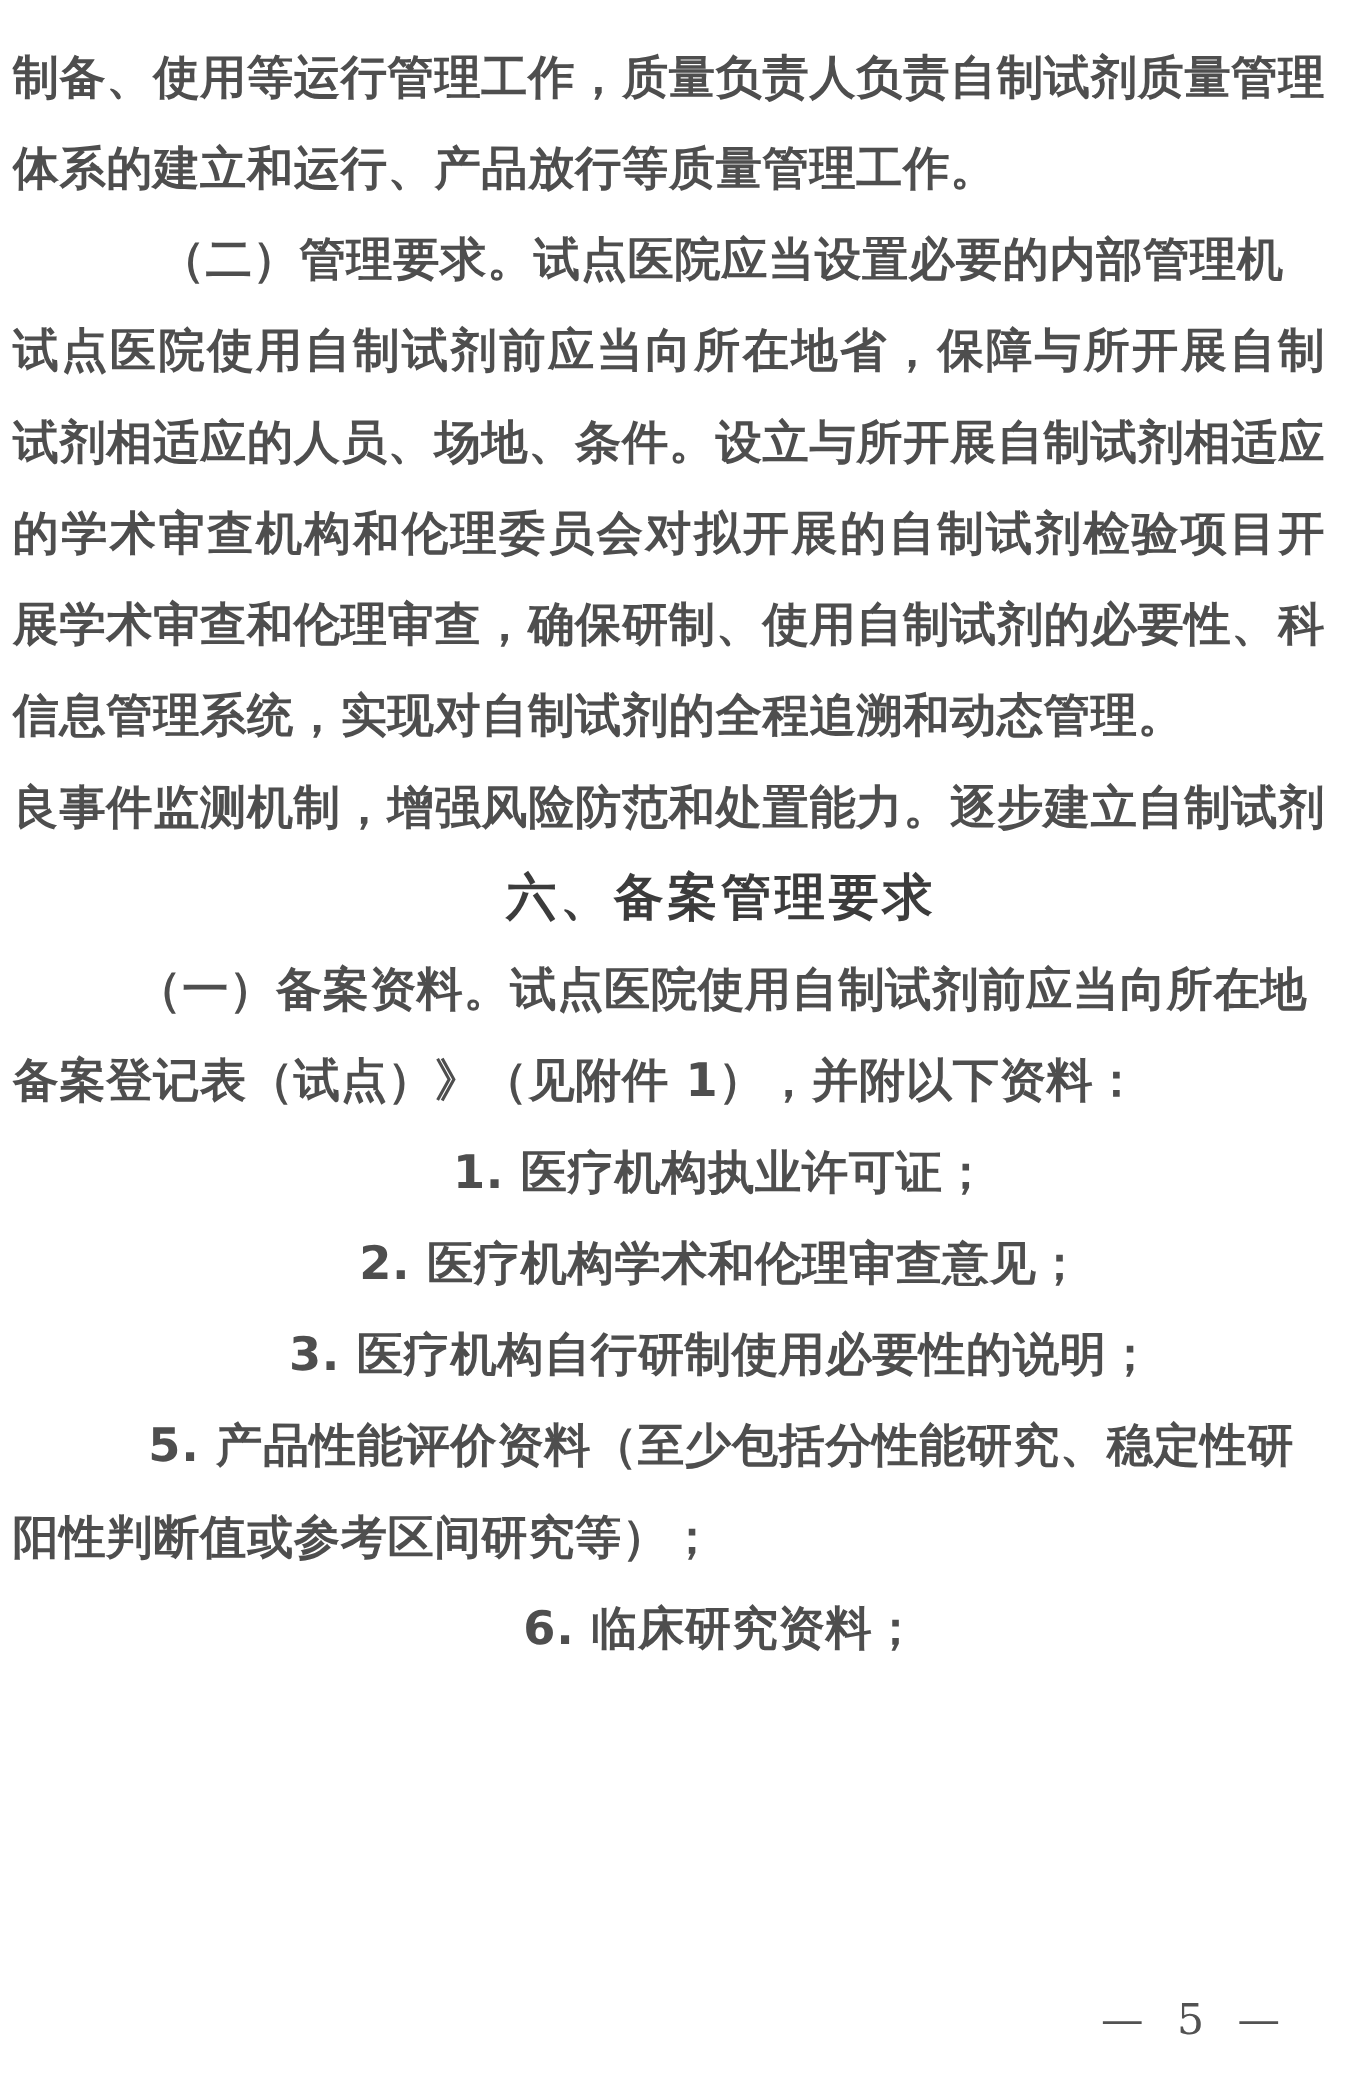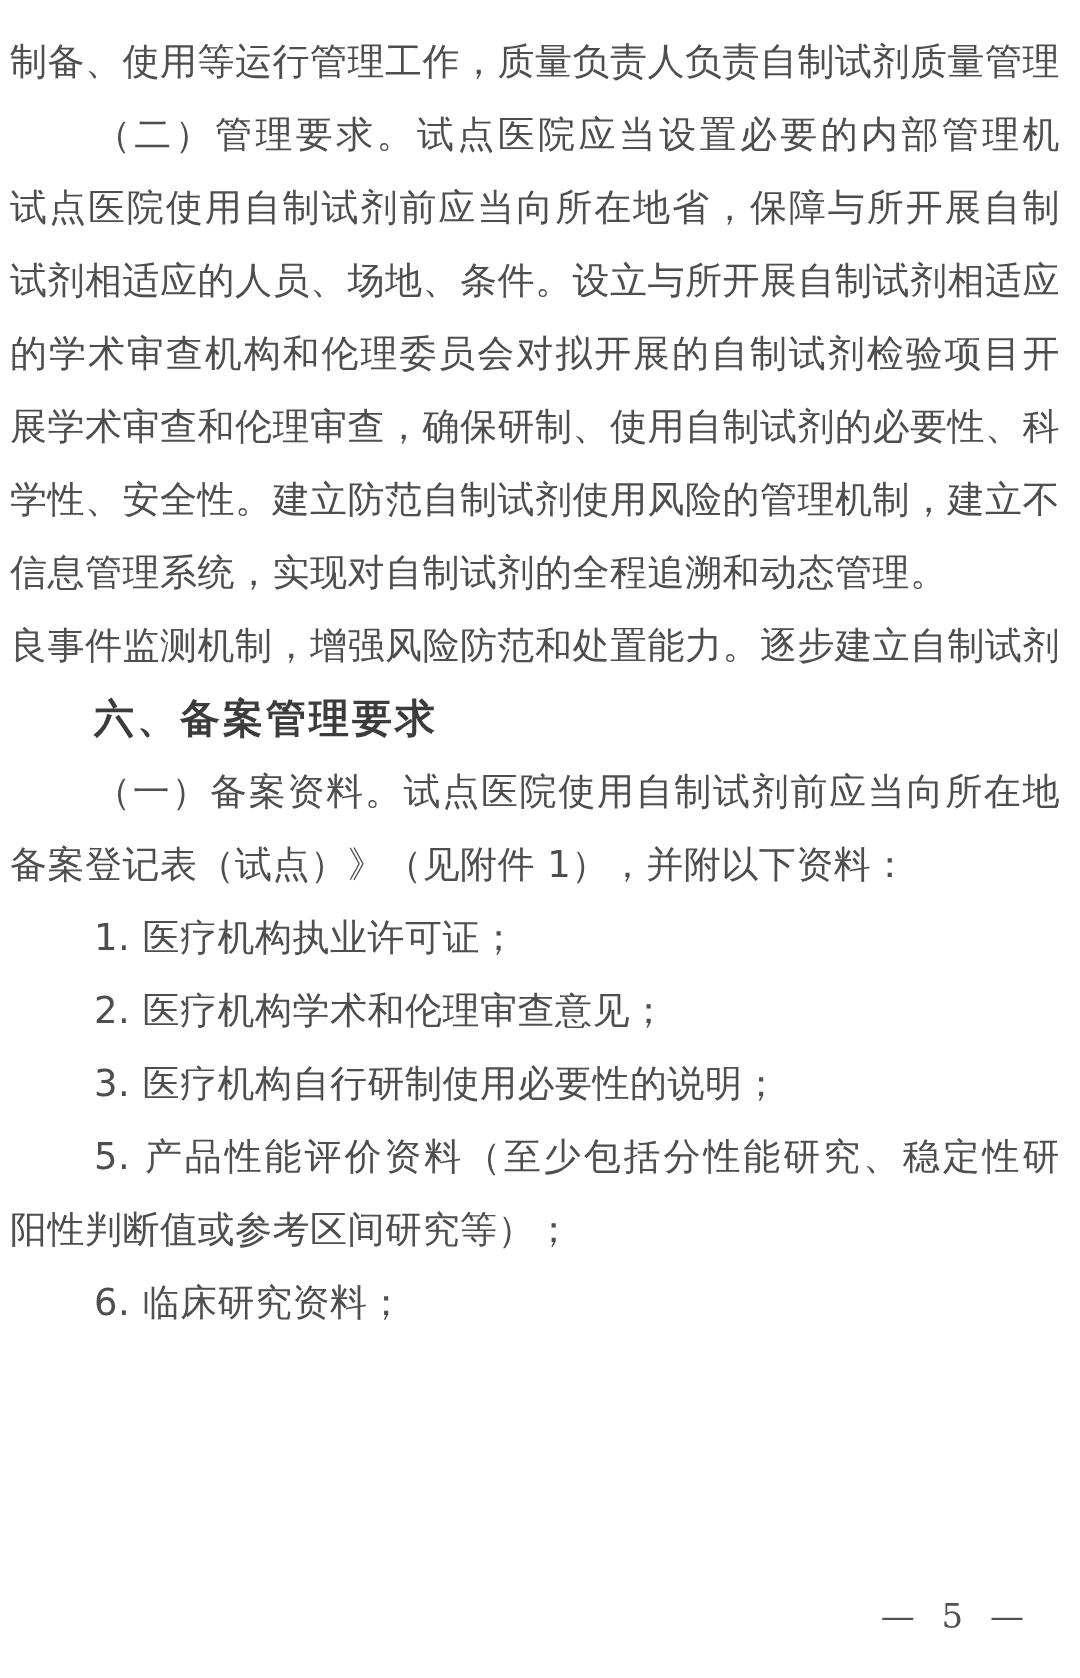--- a/index.html
+++ b/index.html
@@ -17,29 +17,31 @@
   }
   .doc {
     padding: 25px 20px 0 10px; 
   }
   .line {
     font-size: 37px;
     line-height: 73px;
     height: 73px;
     overflow: hidden;
     letter-spacing: 0.5px;
+    font-weight: bold;
   }
   
   .j {
     text-align: justify;
     text-align-last: justify;
   }
   
   .ind {
     padding-left: 84px;
+    text-align: center;
   }
   .heading {
     font-weight: bold;
     color: #3c3c3c;
     font-size: 40px;
     letter-spacing: 3px;
   }
   .pagenum {
     position: absolute;
     top: 1596px;
@@ -49,26 +51,26 @@
     letter-spacing: 8px;
     font-family: "DejaVu Serif", serif;
     white-space: nowrap;
   }
 </style>
 </head>
 <body>
 
 <div class="doc">
   <div class="line j">制备、使用等运行管理工作，质量负责人负责自制试剂质量管理</div>
+  <div class="line">体系的建立和运行、产品放行等质量管理工作。</div>
   <div class="line ind j">（二）管理要求。试点医院应当设置必要的内部管理机构，</div>
   <div class="line j">试点医院使用自制试剂前应当向所在地省，保障与所开展自制</div>
   <div class="line j">试剂相适应的人员、场地、条件。设立与所开展自制试剂相适应</div>
   <div class="line j">的学术审查机构和伦理委员会对拟开展的自制试剂检验项目开</div>
   <div class="line j">展学术审查和伦理审查，确保研制、使用自制试剂的必要性、科</div>
-  <div class="line j">学性、安全性。建立防范自制试剂使用风险的管理机制，建立不</div>
   <div class="line">信息管理系统，实现对自制试剂的全程追溯和动态管理。</div>
   <div class="line j">良事件监测机制，增强风险防范和处置能力。逐步建立自制试剂</div>
   <div class="line ind heading">六、备案管理要求</div>
   <div class="line ind j">（一）备案资料。试点医院使用自制试剂前应当向所在地省</div>
   <div class="line">备案登记表（试点）》（见附件 1），并附以下资料：</div>
   <div class="line ind">1. 医疗机构执业许可证；</div>
   <div class="line ind">2. 医疗机构学术和伦理审查意见；</div>
   <div class="line ind">3. 医疗机构自行研制使用必要性的说明；</div>
   <div class="line ind j">5. 产品性能评价资料（至少包括分性能研究、稳定性研究、</div>
   <div class="line">阳性判断值或参考区间研究等）；</div>

